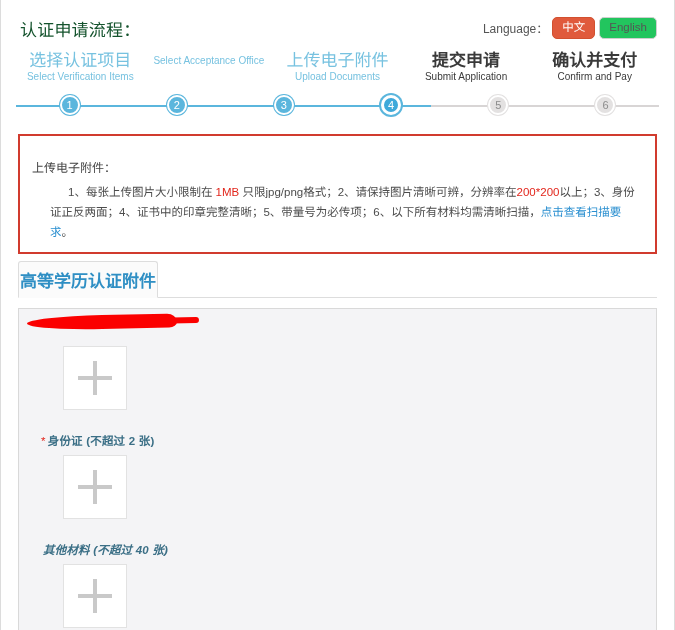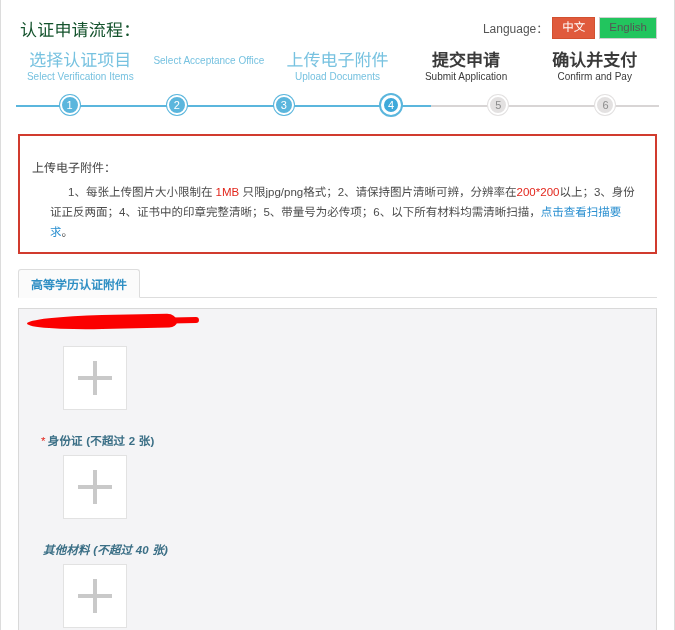--- a/index.html
+++ b/index.html
@@ -57,21 +57,21 @@
     font-size: 12px;
     color: #555;
   }
   .lang-label { white-space: nowrap; }
   .lang-btn {
     display: inline-block;
     box-sizing: border-box;
     padding: 3px 9px 4px;
     font-size: 11.5px;
     line-height: 1.1;
-    border-radius: 0;
+    border-radius: 5px;
     cursor: pointer;
   }
   .lang-btn.active {
     background: #e05A3c;
     border: 1px solid #d2502f;
     color: #ffffff;
   }
   .lang-btn.inactive {
     background: #22c55e;
     border: 1px solid #cfcfcf;
@@ -200,22 +200,22 @@
   
   .tabs {
     margin: 17px 4px 0 4px;
     border-bottom: 1px solid #dddddd;
     display: flex;
     align-items: flex-end;
     height: 26px;
   }
   .tab {
     box-sizing: border-box;
-    padding: 5px 12px 5px;
-    font-size: 12px;
+    padding: 5px 1px 5px;
+    font-size: 17px;
     color: #2f8fc4;
     background: #fbfbfb;
     border: 1px solid #dddddd;
     border-bottom: 1px solid #fbfbfb;
     margin-bottom: -1px;
     border-radius: 3px 3px 0 0;
     cursor: pointer;
     white-space: nowrap;
     font-weight: 600;
   }

